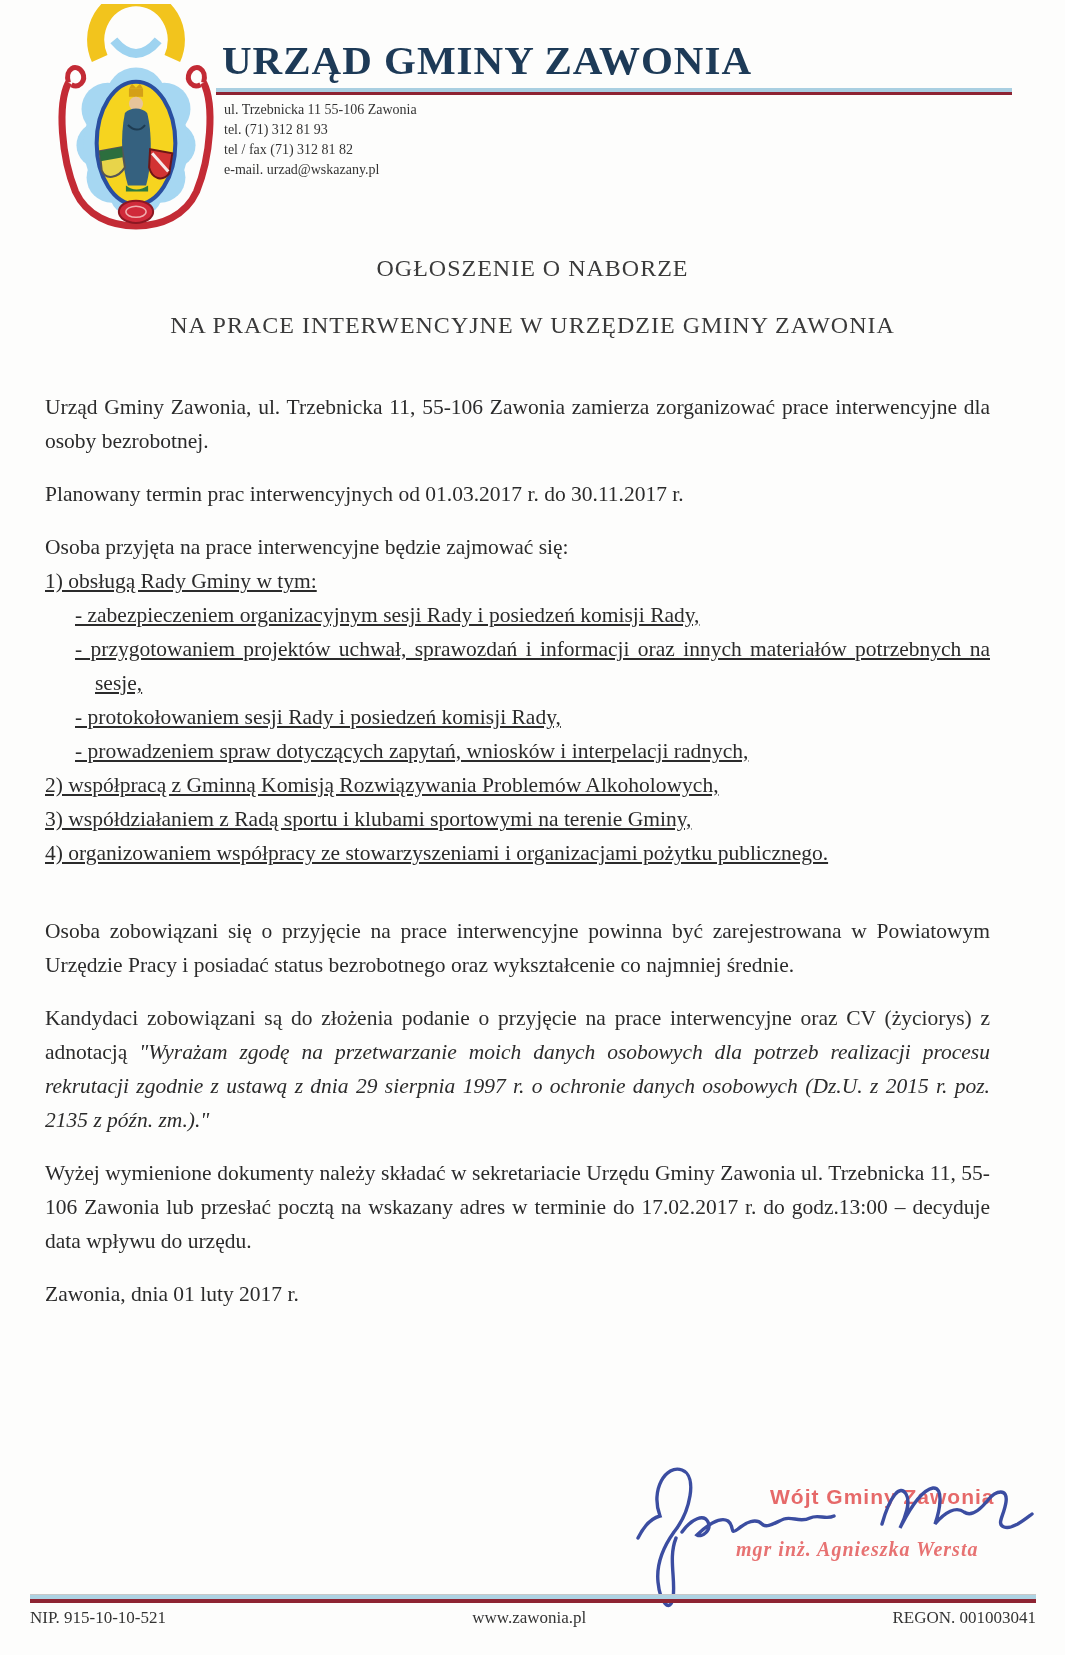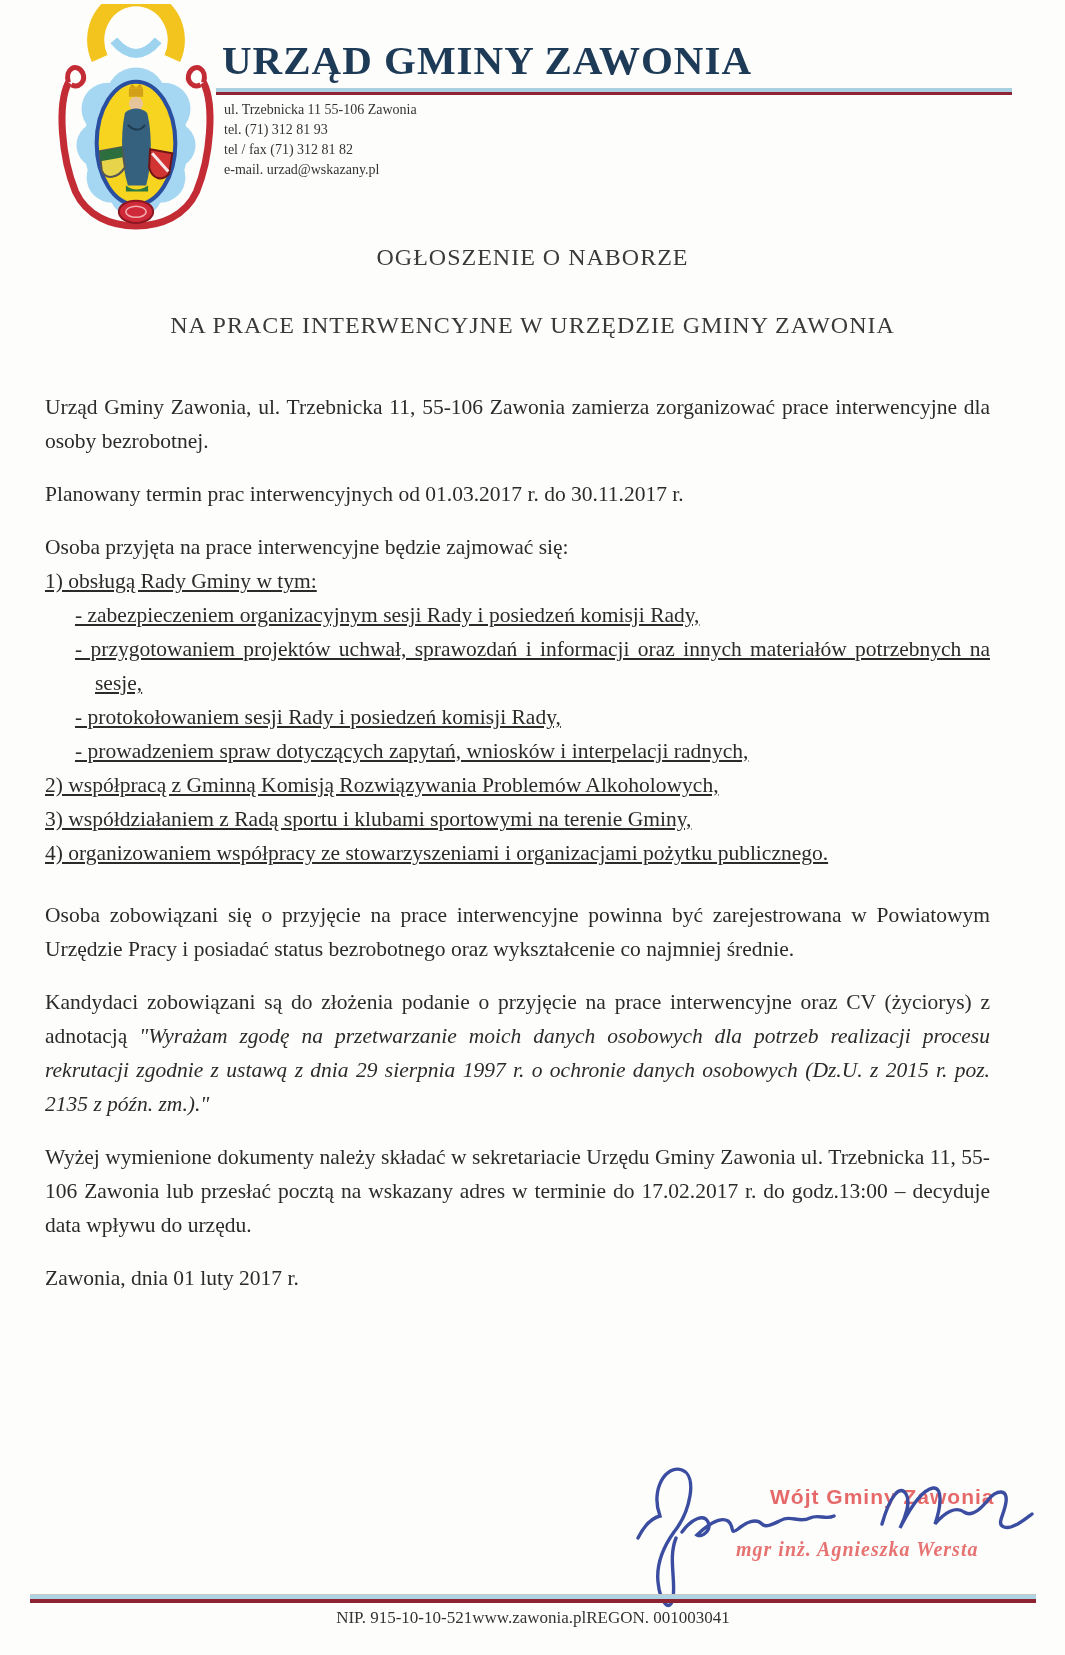--- a/index.html
+++ b/index.html
@@ -25,35 +25,35 @@
   .contact{
     position:absolute;left:224px;top:100px;width:420px;
     font-size:14px;line-height:20px;color:#333;
   }
 
   
   .ann-title{
     position:absolute;left:0;width:1065px;text-align:center;
     font-size:24px;color:#3a3a3a;letter-spacing:1px;
   }
-  .ann-title.l1{top:244px;}
+  .ann-title.l1{top:255px;}
   .ann-title.l2{top:312px;}
 
   
   .doc-body{
     position:absolute;left:45px;top:390px;width:945px;
     font-size:21.5px;line-height:34px;color:#2b2b2b;
   }
   .doc-body p{margin:0 0 19px 0;text-align:justify;}
   .doc-body p.no-just{text-align:left;}
   .intro{margin:0;}
   .duty{margin:0;text-decoration:underline;}
   .duty.num{padding-left:30px;text-indent:-30px;}
   .duty.sub{margin-left:30px;padding-left:20px;text-indent:-20px;text-align:justify;}
-  .list-block{margin-bottom:28px;}
+  .list-block{margin-bottom:44px;}
   .quote-italic{font-style:italic;}
   .dateline{margin-top:30px;}
 
   
   .sig-block{position:absolute;left:630px;top:1420px;width:410px;height:200px;}
   .stamp-1{
     position:absolute;left:140px;top:65px;
     font-family:"Liberation Sans", sans-serif;font-weight:bold;
     font-size:21px;color:#e25050;opacity:.85;letter-spacing:1px;white-space:nowrap;
   }
@@ -64,21 +64,21 @@
   }
   .sig-svg{position:absolute;left:0;top:0;width:410px;height:200px;}
 
   
   .foot-rule{position:absolute;left:30px;top:1594px;width:1006px;}
   .foot-rule .gray{height:1px;background:#c8c8c8;}
   .foot-rule .blue{height:4px;background:#aed3e3;}
   .foot-rule .red{height:4px;background:#8e2433;}
   .foot-row{
     position:absolute;left:30px;top:1608px;width:1006px;
-    display:flex;justify-content:center;
+    display:flex;justify-content:space-between;
     font-size:17px;color:#333;
   }
 </style>
 </head>
 <body>
 
 <div class="page">
 
   <svg class="crest" viewBox="0 0 160 230">
 

